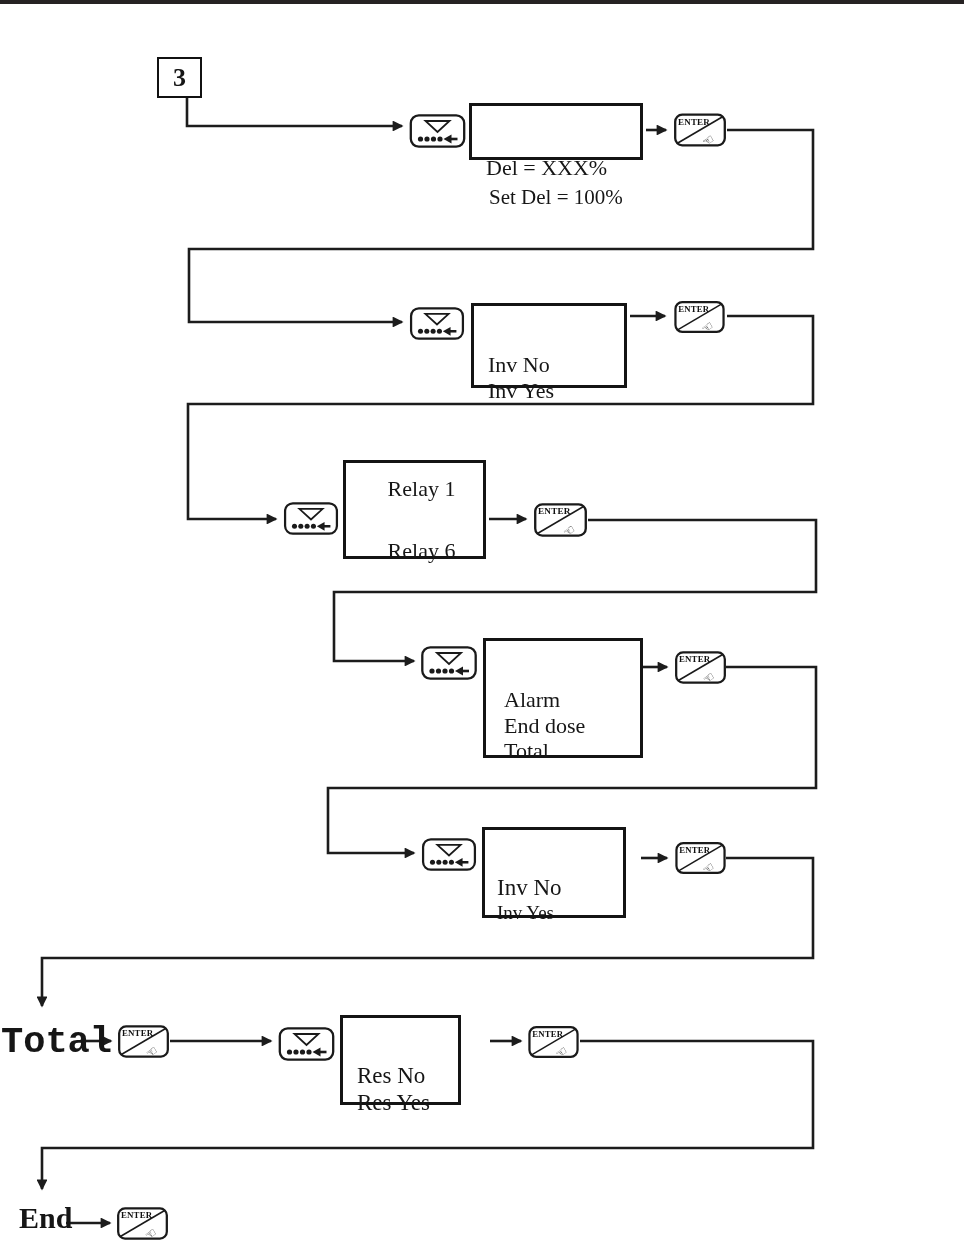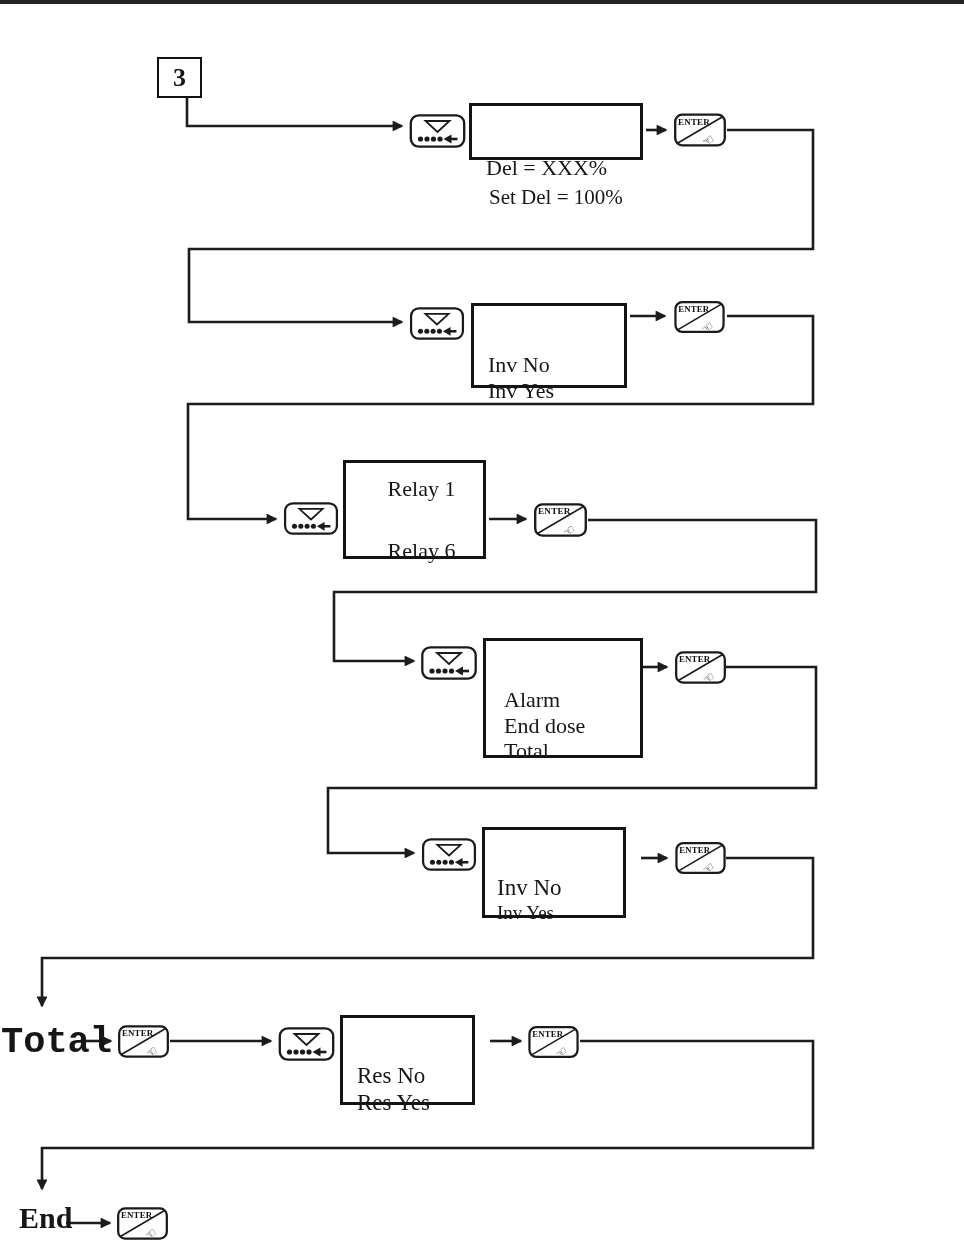--- a/index.html
+++ b/index.html
@@ -27,21 +27,21 @@
   }
   .disp .ln { white-space:nowrap; }
   .b { font-weight:normal;margin-top:36px; }
 
   .disp-del   { left:469px; top:103px; width:174px; height:57px; padding:13px 0 0 14px; font-size:22px; }
   .disp-inv1  { left:471px; top:303px; width:156px; height:85px; padding:10px 0 0 14px; font-size:22px; }
   .disp-relay { left:343px; top:460px; width:143px; height:99px; padding:13px 0 0 14px; font-size:22px;text-align:center; }
   .disp-alarm { left:483px; top:638px; width:160px; height:120px; padding:10px 0 0 18px; font-size:22px; }
   .disp-inv2  { left:482px; top:827px; width:144px; height:91px; padding:9px 0 0 12px; font-size:23px; }
   .disp-inv2 .ln2 { font-size:19px; }
-  .disp-res   { left:340px; top:1015px; width:135px; height:90px; padding:9px 0 0 14px; font-size:23px; }
+  .disp-res   { left:340px; top:1015px; width:121px; height:90px; padding:9px 0 0 14px; font-size:23px; }
 
   .note { position:absolute; left:489px; top:185px; font-size:21px; white-space:nowrap; }
 
   .lbl { position:absolute; font-weight:bold; white-space:nowrap; }
   .lbl-total { left:1px; top:1021px; font-size:37px;font-family:Liberation Mono, monospace; }
   .lbl-end   { left:19px; top:1201px; font-size:30px; }
 
   svg.key { position:absolute; overflow:visible; }
   .kb  { fill:#fff; stroke:#1a1a1a; stroke-width:2.3; }
   .kd  { stroke:#1a1a1a; stroke-width:1.6; }

